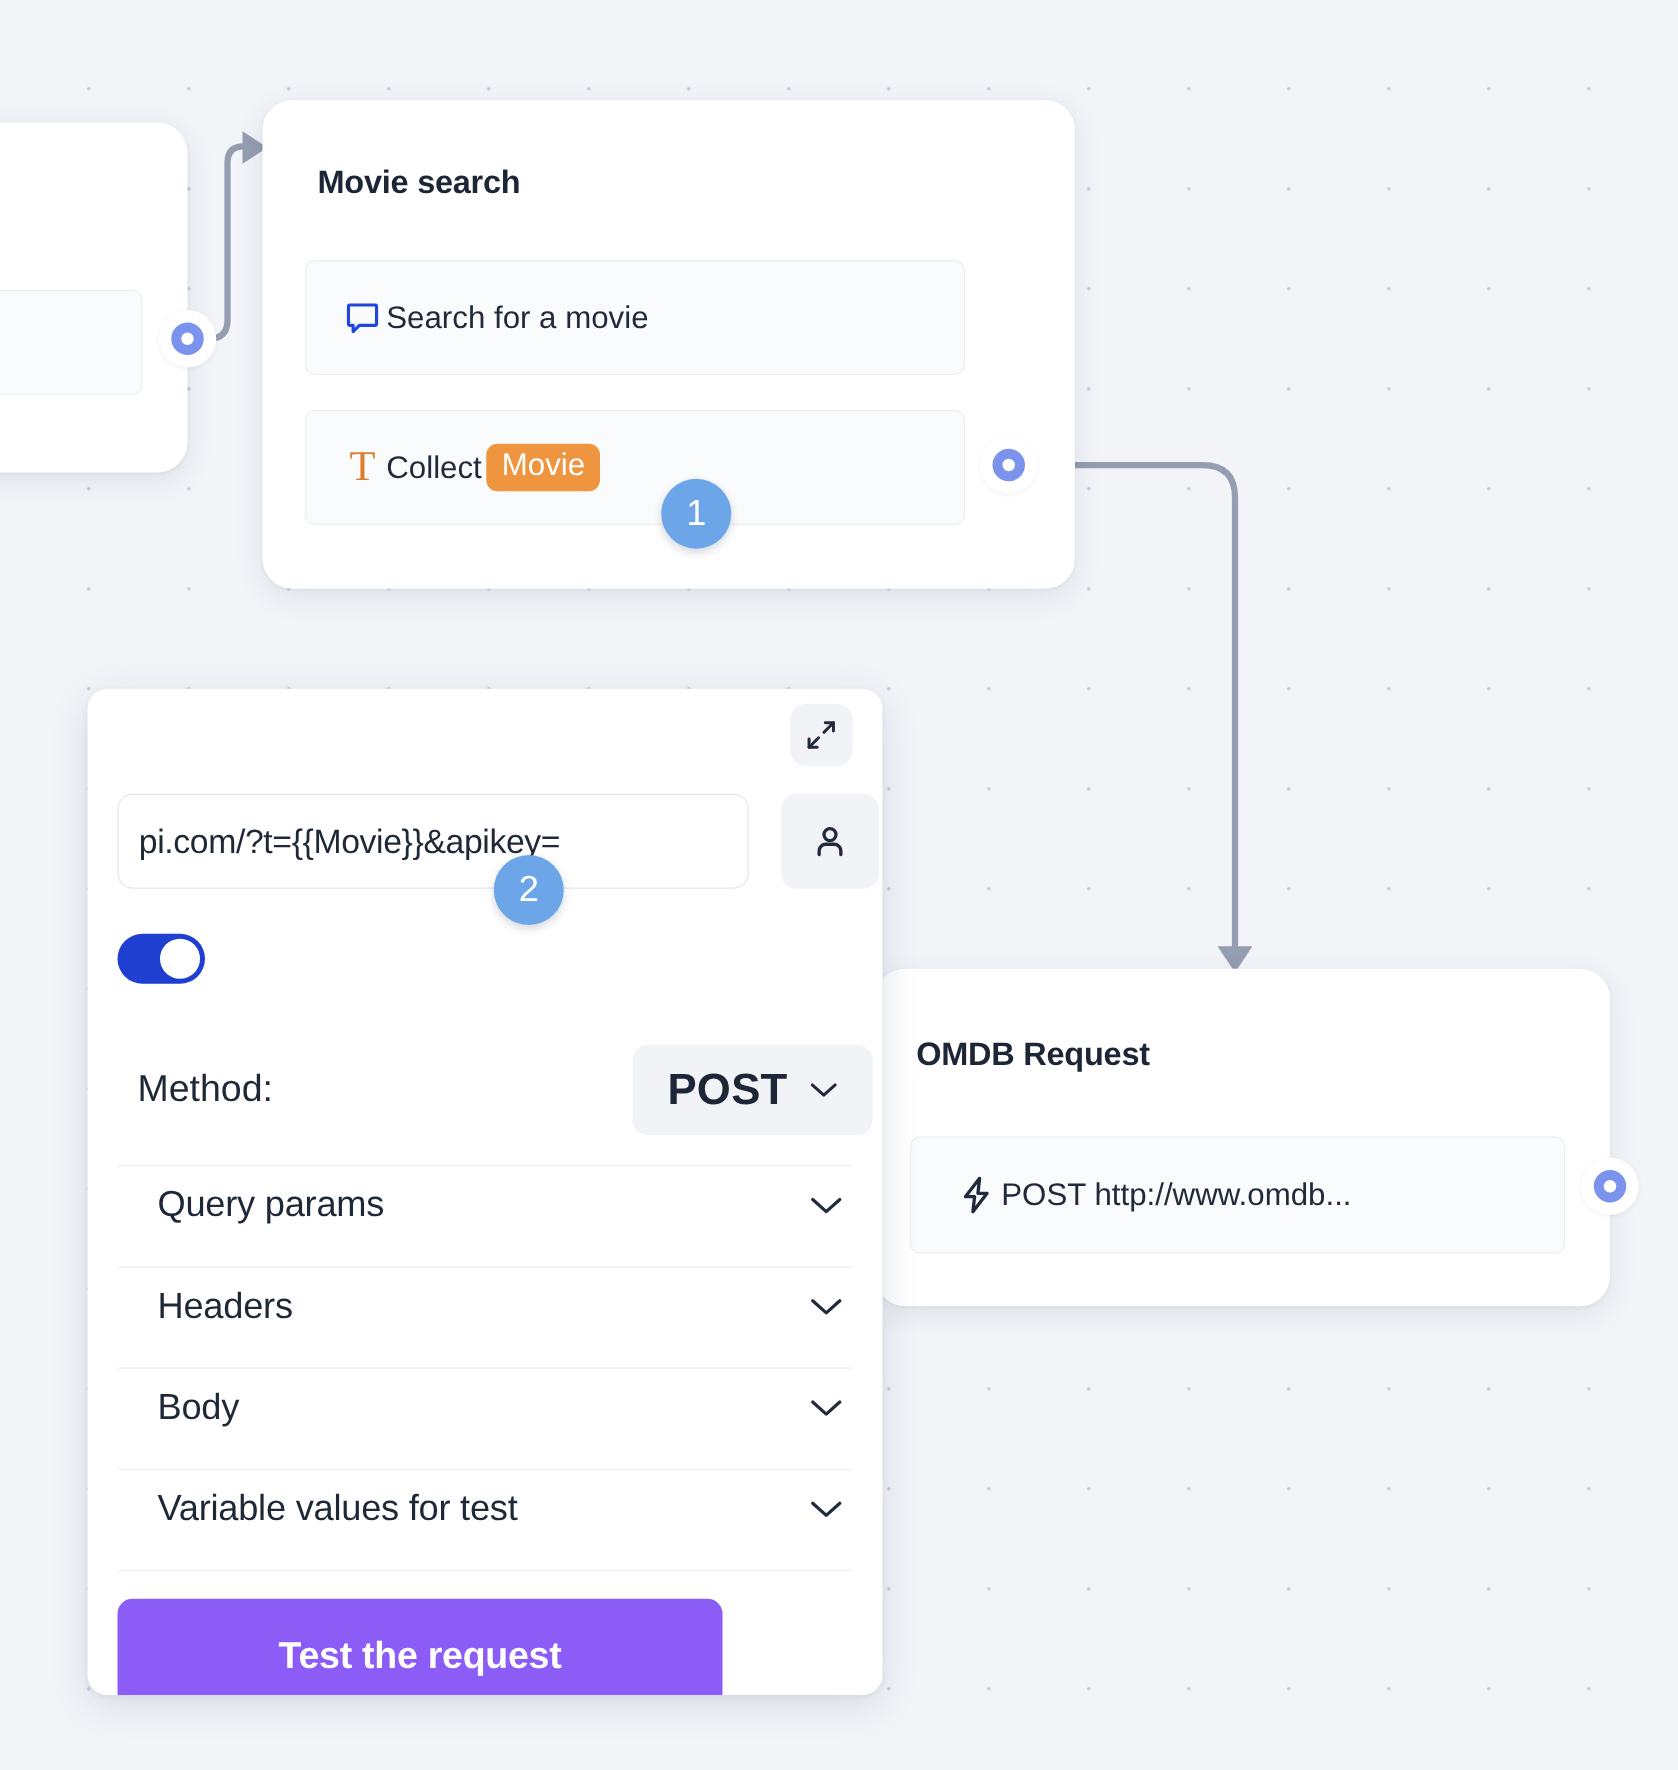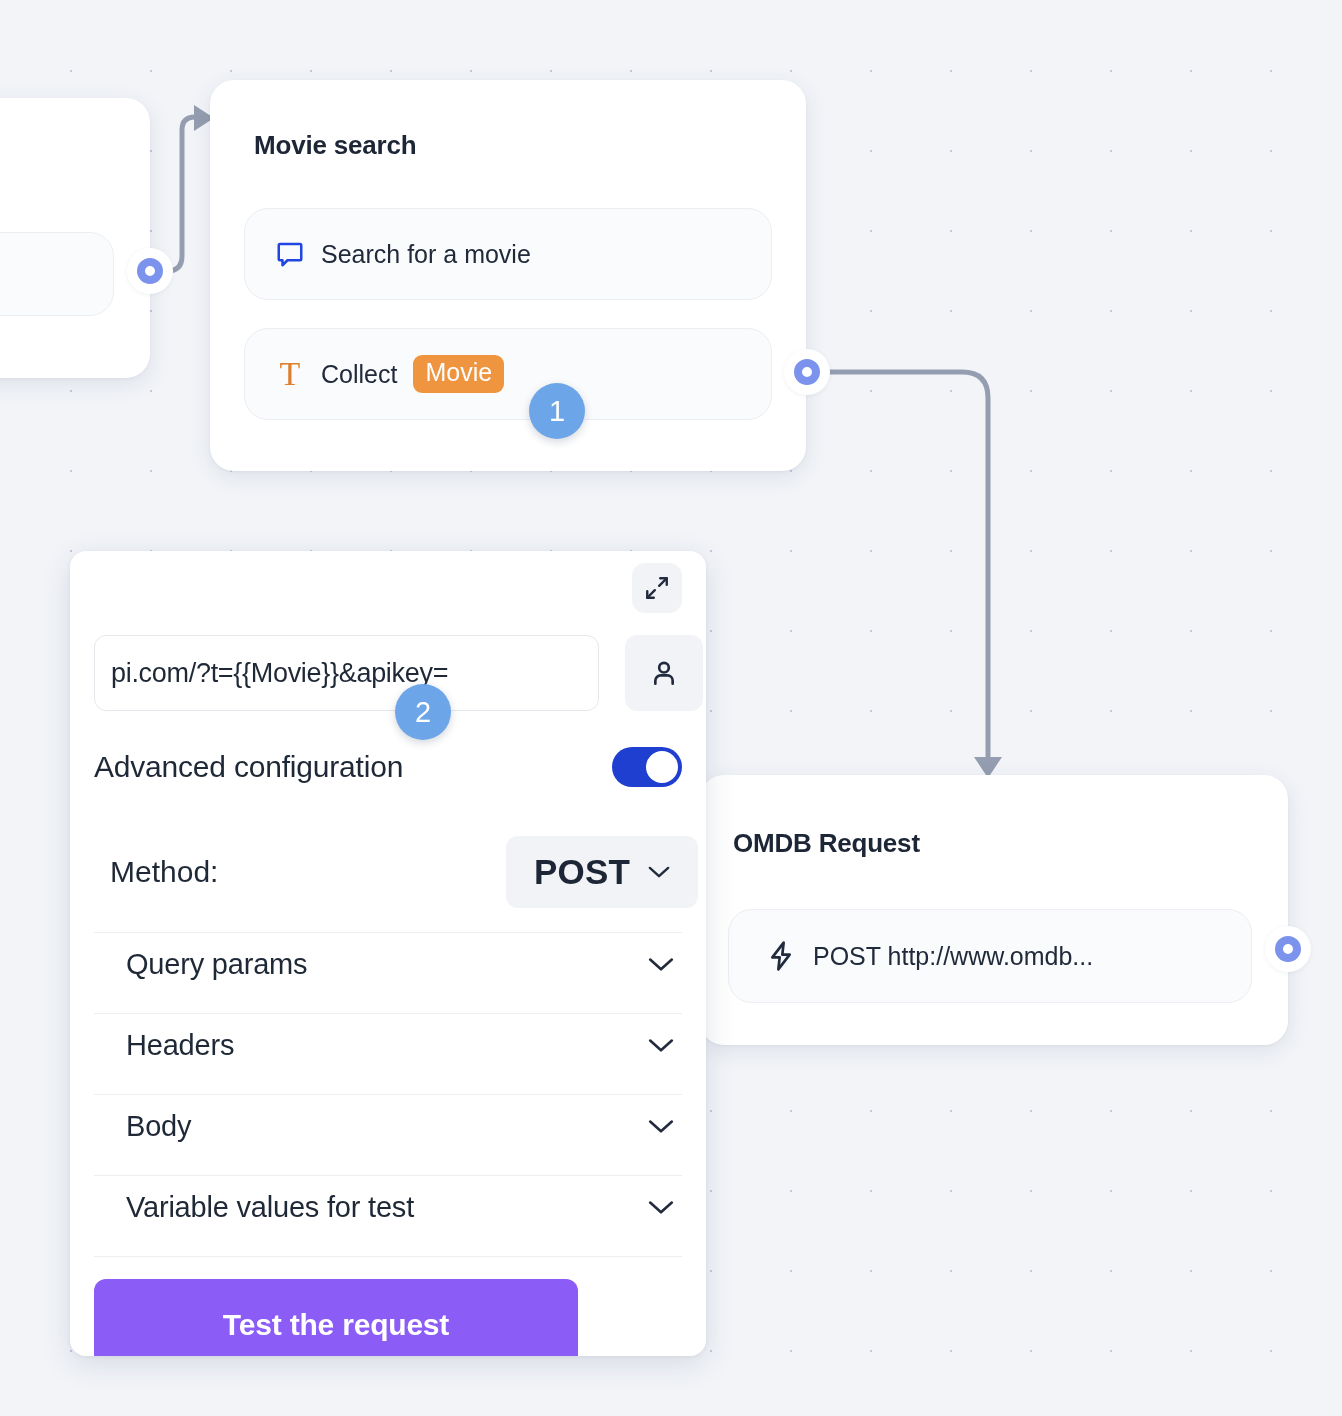--- a/index.html
+++ b/index.html
@@ -34,24 +34,24 @@
   }
   .node-title {
     font-size: 26px;
     font-weight: 700;
     letter-spacing: -0.2px;
     color: #1d2636;
   }
   .node-row {
     display: flex;
     align-items: center;
-    gap: 16px;
+    gap: 4px;
     background: #fafbfc;
     border: 1px solid #eceef2;
-    border-radius: 24px;
+    border-radius: 8px;
     box-sizing: border-box;
     font-size: 25px;
     color: #202a3a;
   }
 
   
   #node-left {
     left: -190px;
     top: 98px;
     width: 340px;
@@ -63,21 +63,21 @@
     left: 36px;
     top: 134px;
     width: 268px;
     height: 84px;
   }
 
   
   #node-movie {
     left: 210px;
     top: 80px;
-    width: 596px;
+    width: 650px;
     height: 391px;
   }
   #node-movie .node-title { position: absolute; left: 44px; top: 50px; }
   #node-movie .node-row {
     position: absolute;
     left: 34px;
     width: 528px;
     height: 92px;
     padding: 0 30px;
   }
@@ -406,21 +406,20 @@
         <span class="icon">
           <svg viewBox="0 0 24 24" width="32" height="32" fill="none" stroke="#222b3d" stroke-width="2" stroke-linecap="round" stroke-linejoin="round">
             <circle cx="12" cy="8" r="3.6"></circle>
             <path d="M5.5 20 v-2.2 a4 4 0 0 1 4-4 h5 a4 4 0 0 1 4 4 V20"></path>
           </svg>
         </span>
       </div>
     </div>
 
     <div class="adv-row">
-      <span class="adv-label">Advanced configuration</span>
       <div class="toggle">
         <div class="knob"></div>
       </div>
     </div>
 
     <div class="method-row">
       <span class="method-label">Method:</span>
       <div class="method-select">
         <span class="method-value">POST</span>
         <span class="icon">

